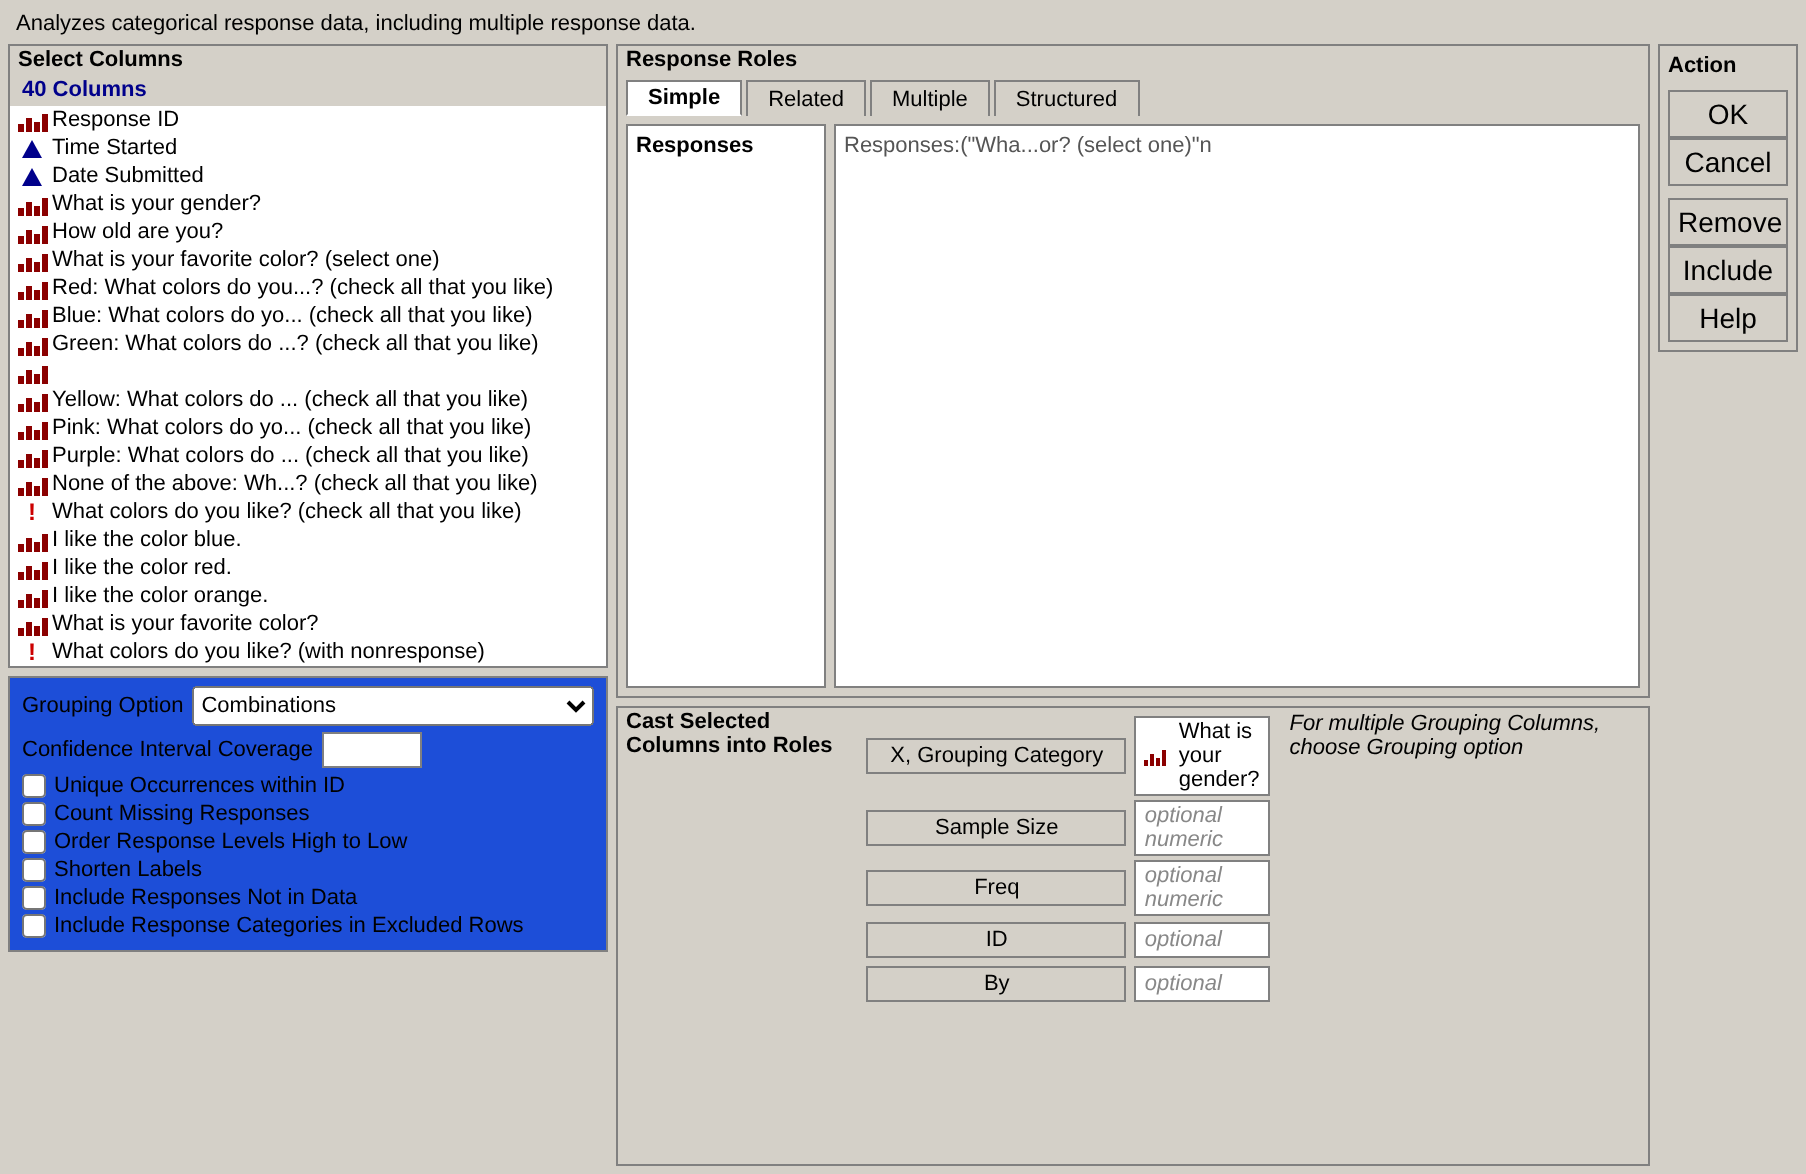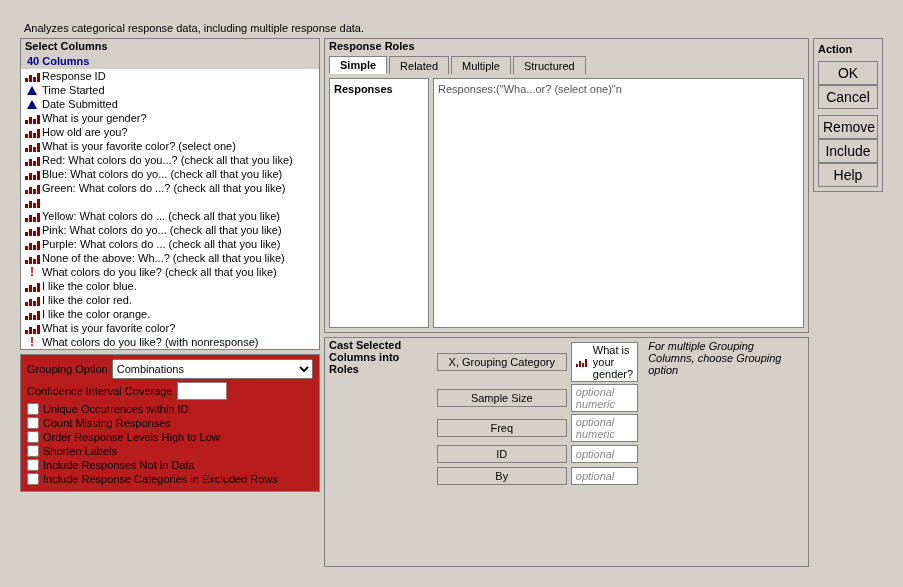--- a/index.html
+++ b/index.html
@@ -10,21 +10,21 @@
       width: 903px;
       height: 587px;
       overflow: hidden;
     }
     .main-container {
       width: 903px;
       height: 587px;
       background: #d4d0c8;
       display: flex;
       flex-direction: column;
-      padding: 20px;
+      padding: 4px;
     }
     .top-bar {
       font-size: 11px;
       padding: 2px 4px 4px 4px;
       color: #000;
     }
     .content-area {
       display: flex;
       flex: 1;
       gap: 4px;
@@ -76,21 +76,21 @@
     }
     
     .exc-icon {
       color: #cc0000;
       font-weight: bold;
       font-size: 12px;
     }
 
     .bottom-left {
       border: 1px solid #808080;
-      background: #b91c1c;
+      background: #1d4ed8;
       padding: 4px 6px;
     }
     .option-row {
       display: flex;
       align-items: center;
       margin-bottom: 3px;
       gap: 4px;
     }
     .option-row label {
       font-size: 11px;

